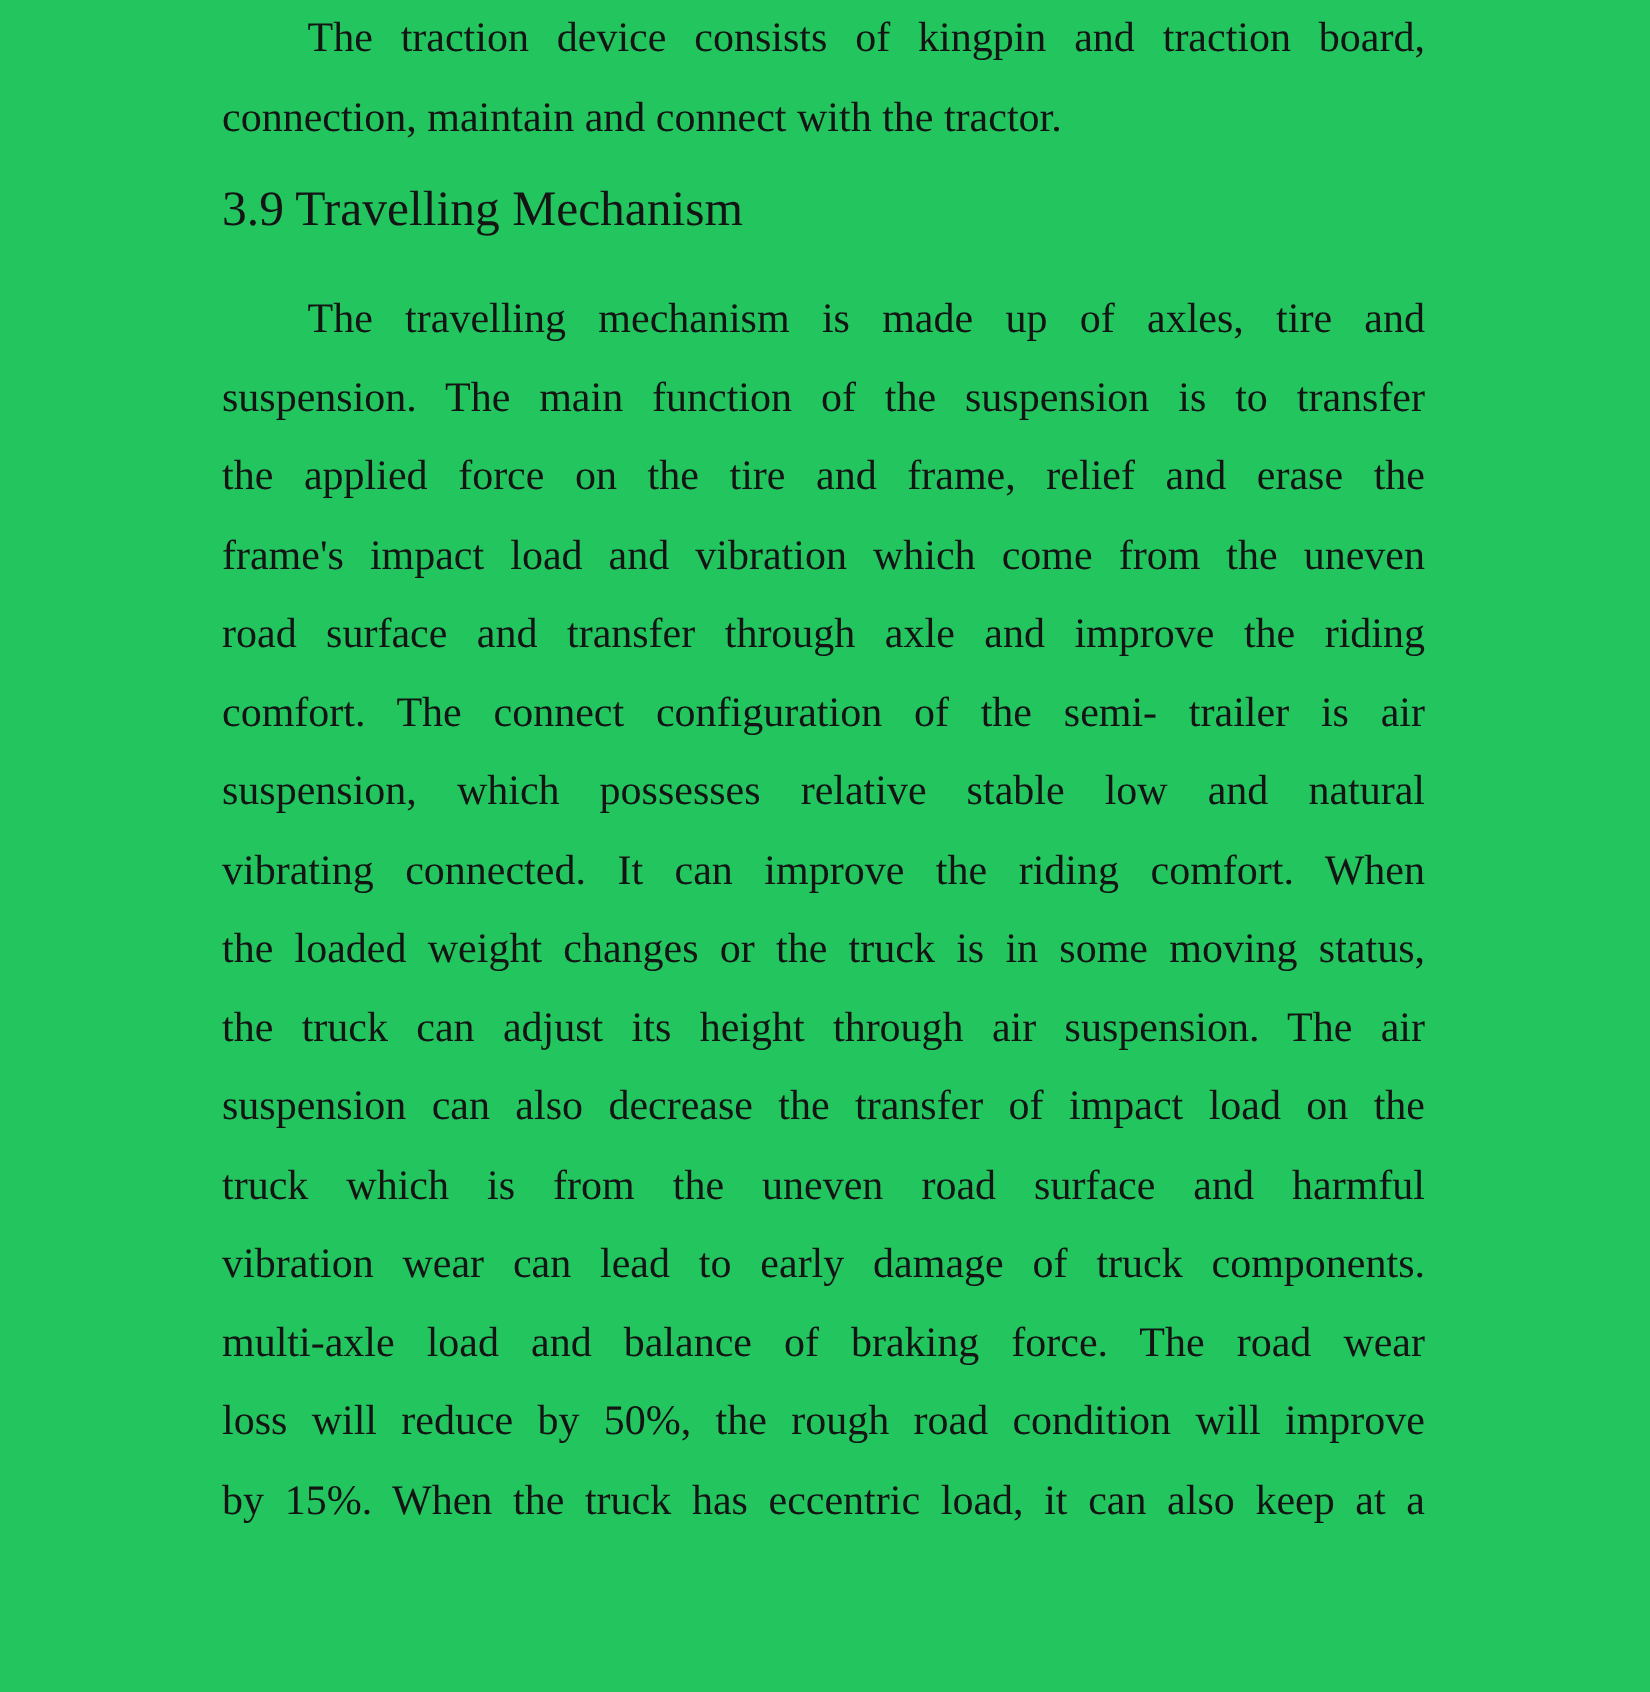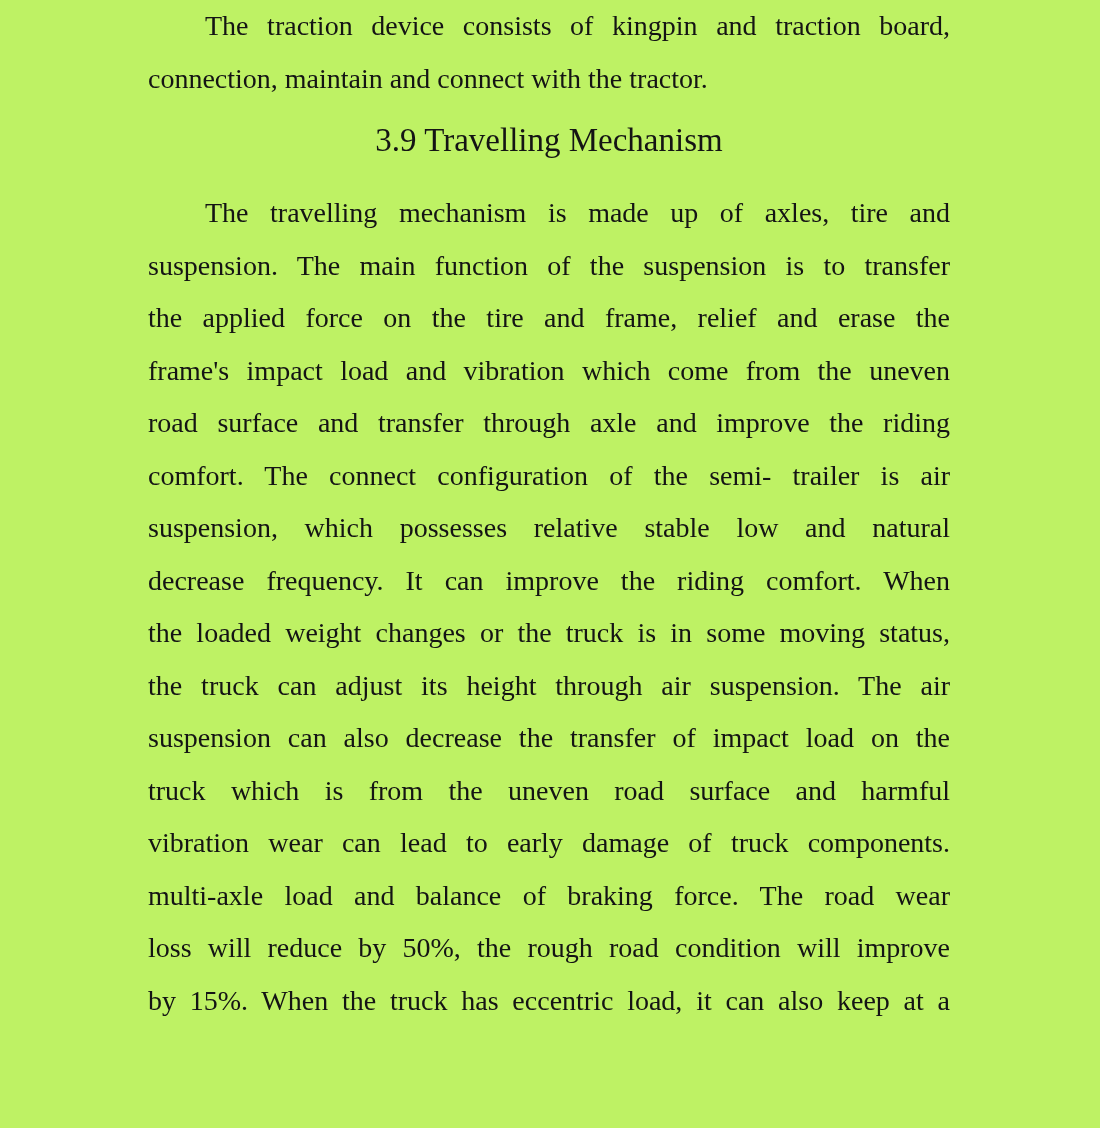--- a/index.html
+++ b/index.html
@@ -11,21 +11,21 @@
     height: 1128px;
     background: #ffffff;
     overflow: hidden;
     font-family: "Liberation Serif", "DejaVu Serif", serif;
   }
   .page {
     box-sizing: border-box;
     width: 1100px;
     height: 1128px;
     padding: 0 150px 0 148px;
-    background: #bef264;
+    background: #22c55e;
     color: #141414;
   }
   .para {
     margin: 0;
     padding: 0;
   }
   .line {
     display: block;
     font-size: 28px;
     line-height: 52.5px;
@@ -42,21 +42,21 @@
   .line.para-end {
     text-align-last: left;
   }
   .heading {
     margin: 12px 0 0 0;
     padding: 0;
     font-size: 33px;
     font-weight: normal;
     line-height: 46px;
     height: 46px;
-    text-align: center;
+    text-align: left;
     color: #141414;
     font-family: "Liberation Serif", "DejaVu Serif", serif;
   }
   .para2 {
     margin-top: 24px;
   }
 </style>
 </head>
 <body>
 
@@ -70,21 +70,21 @@
   <h2 class="heading">3.9 Travelling Mechanism</h2>
 
   <p class="para para2">
     <span class="line indent">The travelling mechanism is made up of axles, tire and</span>
     <span class="line">suspension. The main function of the suspension is to transfer</span>
     <span class="line">the applied force on the tire and frame, relief and erase the</span>
     <span class="line">frame's impact load and vibration which come from the uneven</span>
     <span class="line">road surface and transfer through axle and improve the riding</span>
     <span class="line">comfort. The connect configuration of the semi- trailer is air</span>
     <span class="line">suspension, which possesses relative stable low and natural</span>
-    <span class="line">decrease frequency. It can improve the riding comfort. When</span>
+    <span class="line">vibrating connected. It can improve the riding comfort. When</span>
     <span class="line">the loaded weight changes or the truck is in some moving status,</span>
     <span class="line">the truck can adjust its height through air suspension. The air</span>
     <span class="line">suspension can also decrease the transfer of impact load on the</span>
     <span class="line">truck which is from the uneven road surface and harmful</span>
     <span class="line">vibration wear can lead to early damage of truck components.</span>
     <span class="line">multi-axle load and balance of braking force. The road wear</span>
     <span class="line">loss will reduce by 50%, the rough road condition will improve</span>
     <span class="line">by 15%. When the truck has eccentric load, it can also keep at a</span>
   </p>
 

